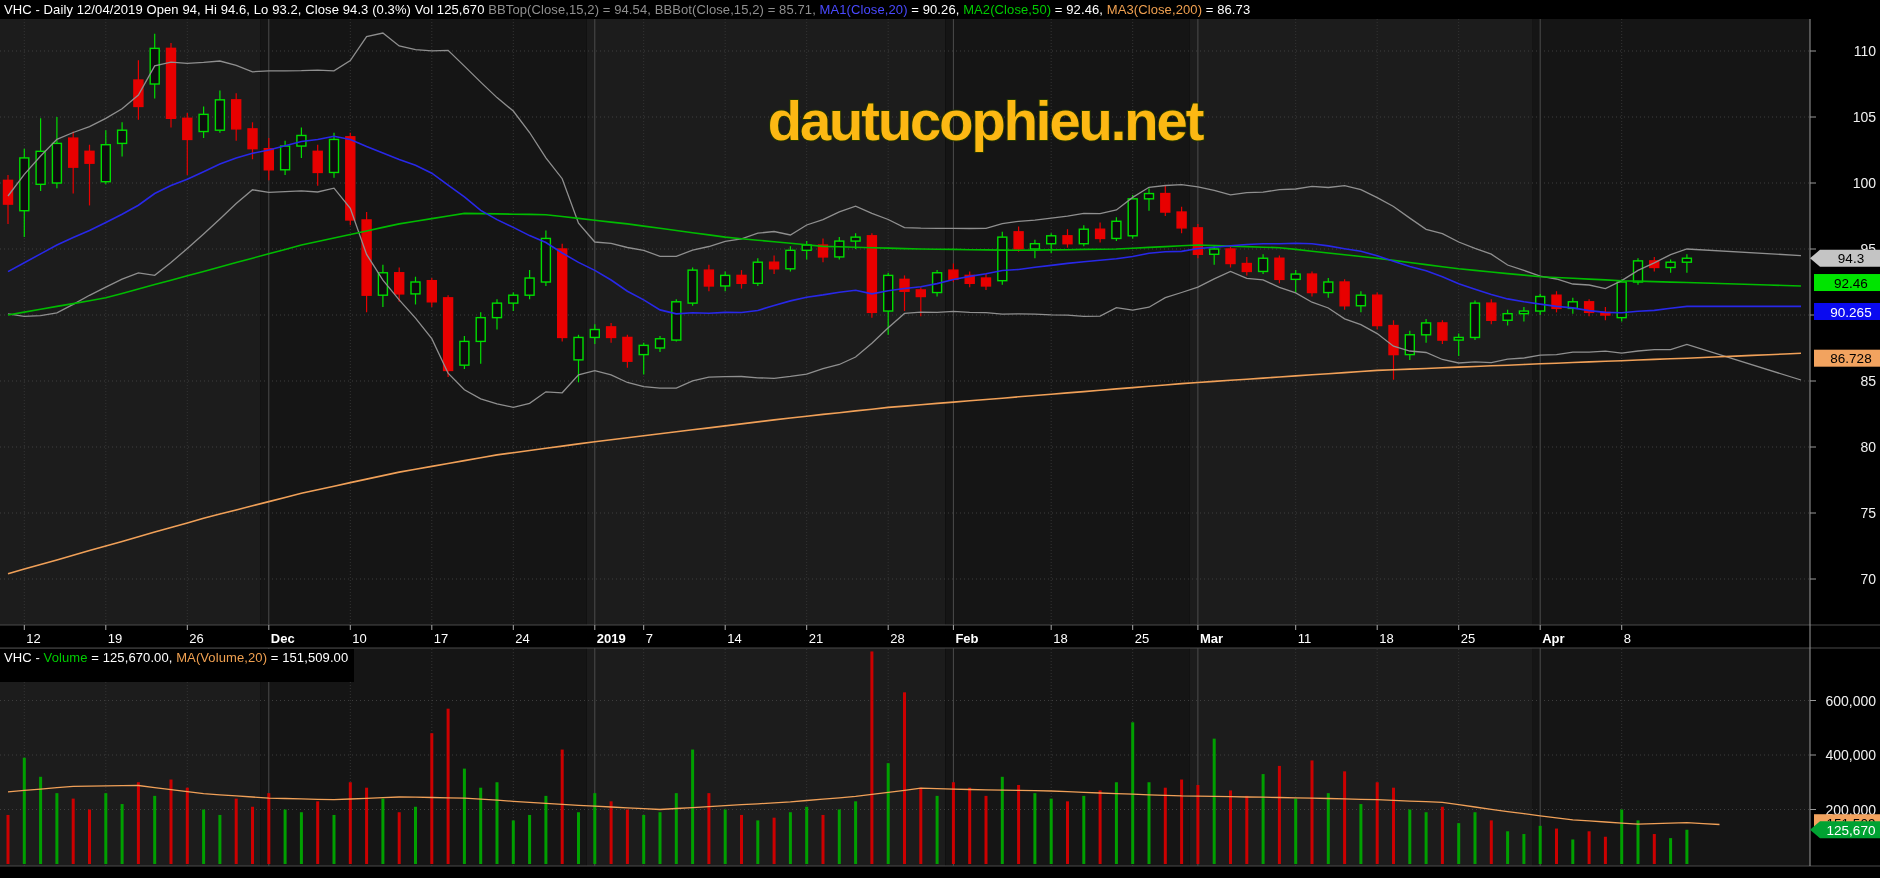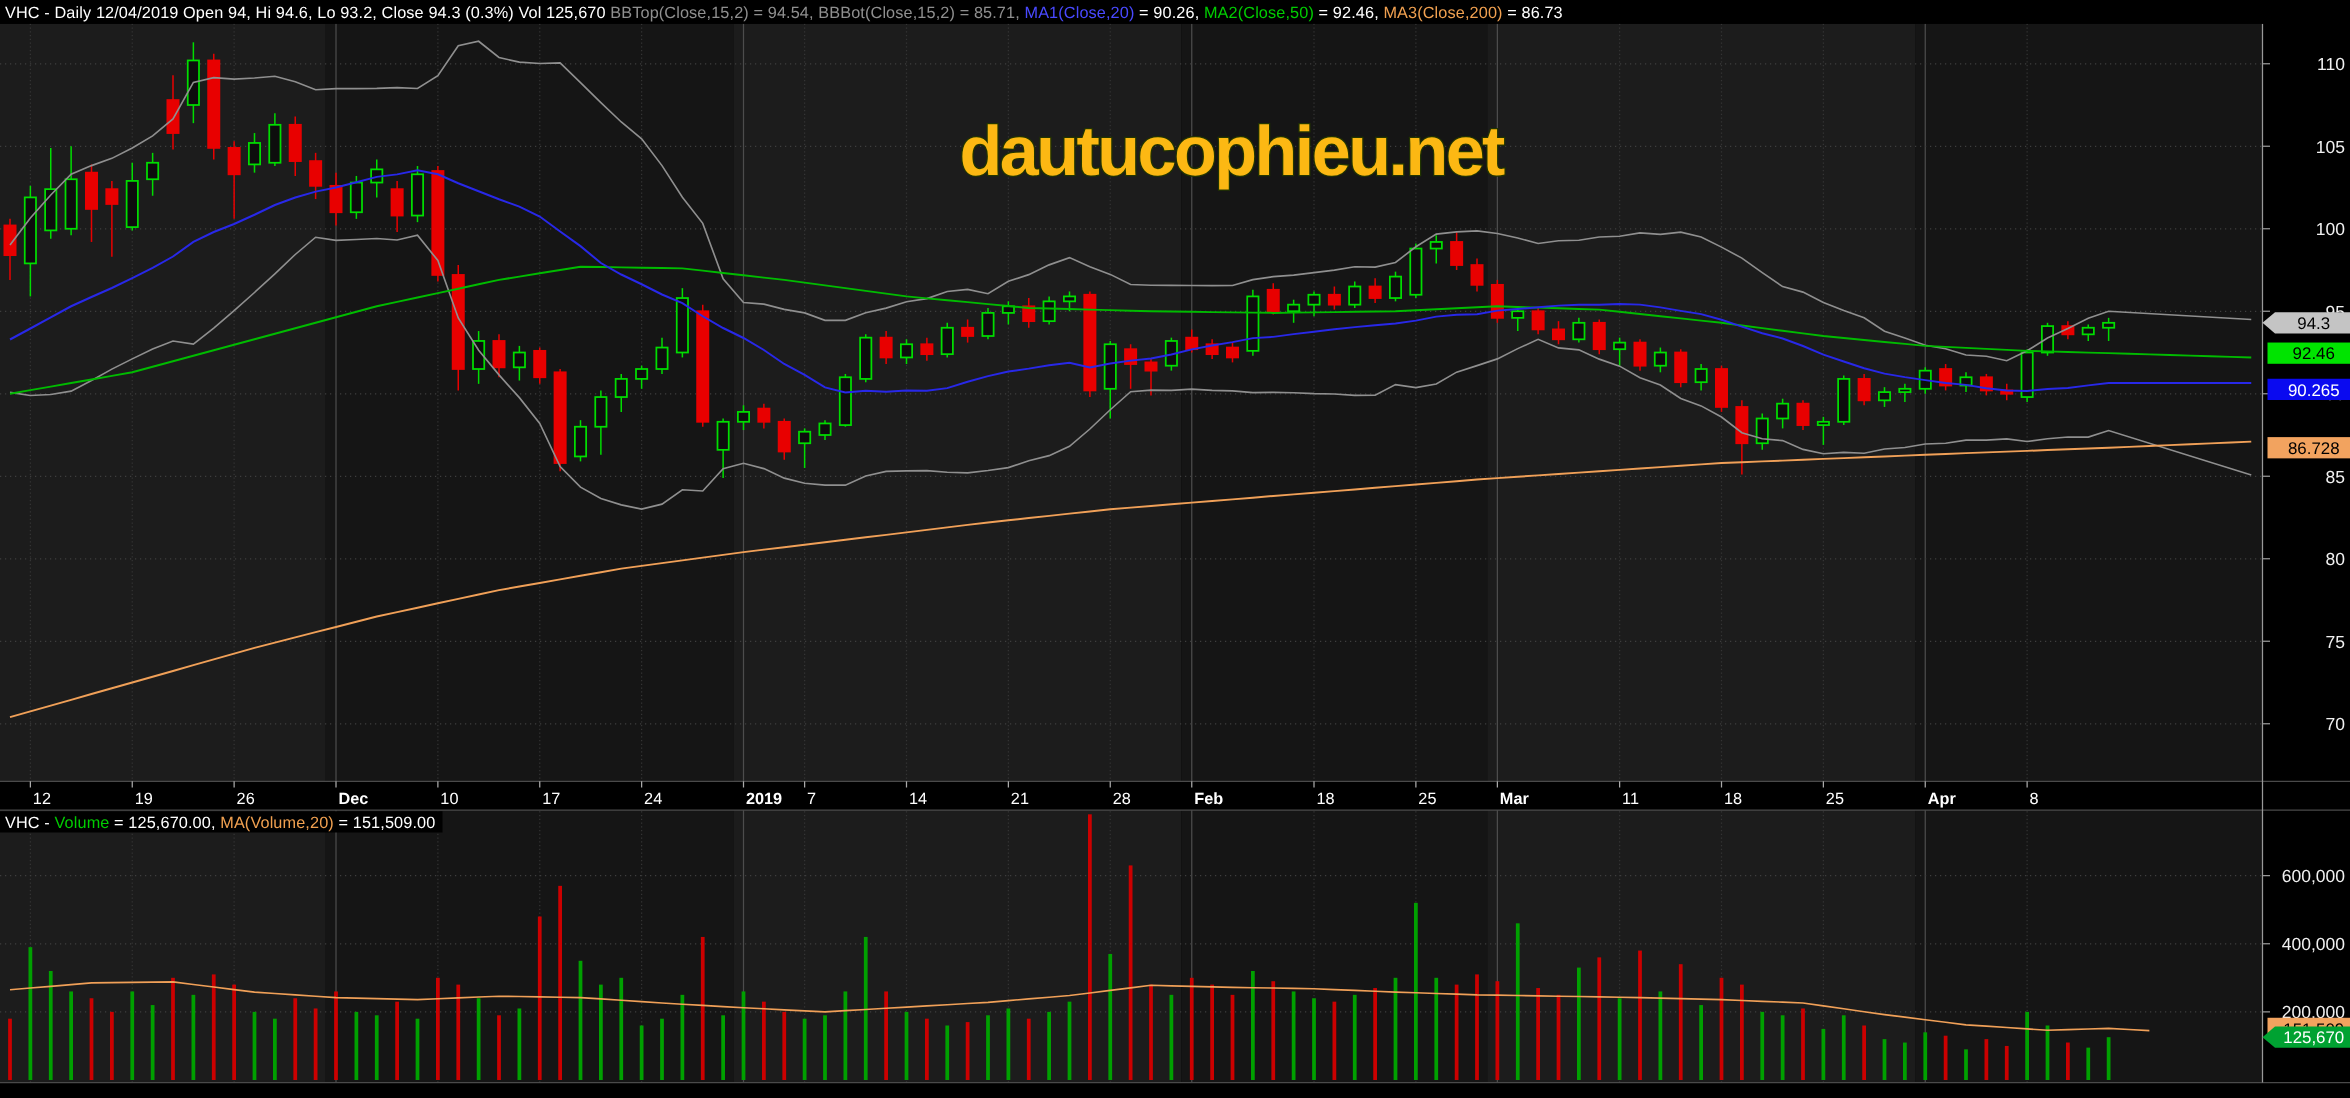--- a/index.html
+++ b/index.html
@@ -1,21 +1,21 @@
 <!DOCTYPE html>
 <html><head>
 <meta charset="utf-8">
 <style>
   html,body{margin:0;padding:0;background:#000;width:1880px;height:878px;overflow:hidden;}
   #app{position:relative;width:1880px;height:878px;background:#000;font-family:"Liberation Sans","DejaVu Sans",sans-serif;}
   #chart{position:absolute;left:0;top:0;}
   .hdr{position:absolute;left:0;top:0;height:19px;line-height:19px;background:#000;font-size:13px;white-space:nowrap;padding-left:4px;letter-spacing:.1px;z-index:5;}
   .hdr span{padding:0;}
   #price-header{width:1880px;}
-  #volume-header{top:649px;height:17px;line-height:17px;padding:0 6px 0 4px;width:auto;}
+  #volume-header{top:649px;height:33px;line-height:17px;padding:0 6px 0 4px;width:auto;}
   svg text{font-family:"Liberation Sans","DejaVu Sans",sans-serif;}
 </style>
 </head>
 <body>
 
 <div id="app">
   <svg id="chart" width="1880" height="878">
       <g>
         <rect x="0" y="19" width="260.65000000000003" height="847" fill="#1c1c1c"></rect>
         <rect x="260.65000000000003" y="19" width="326.00000000000006" height="847" fill="#151515"></rect>

